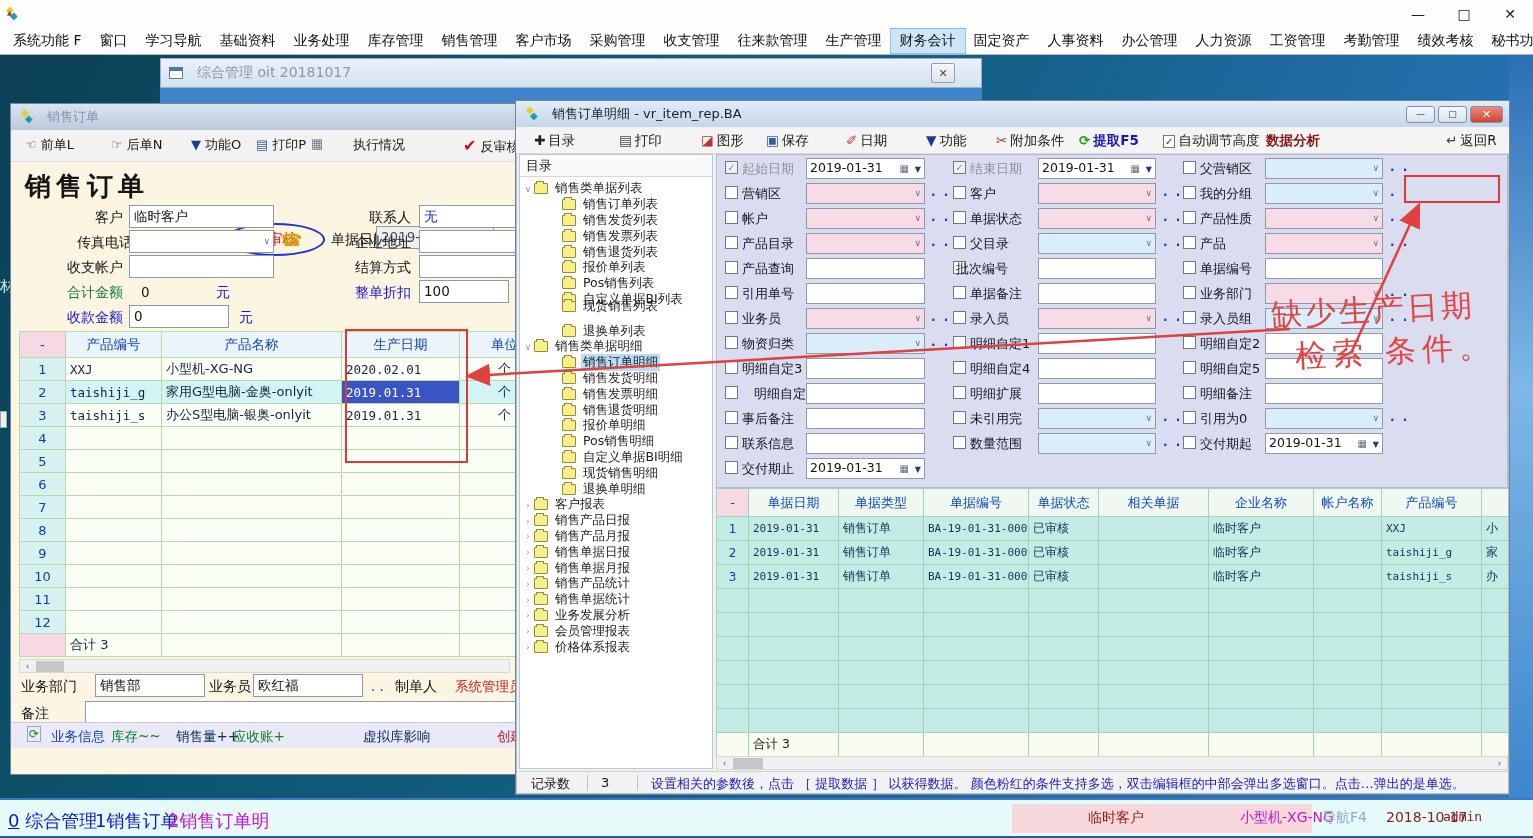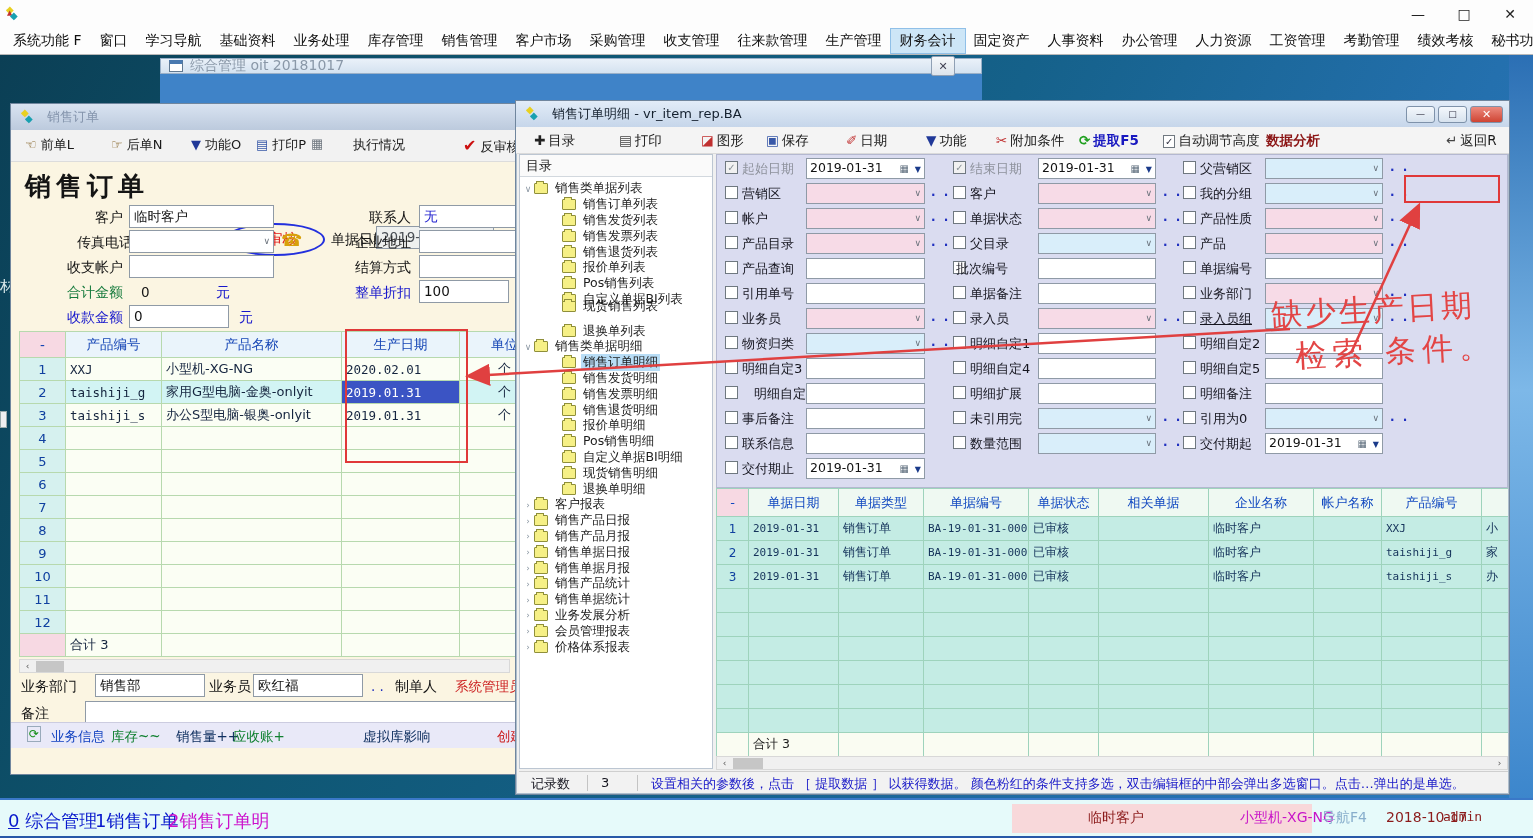--- a/index.html
+++ b/index.html
@@ -21,21 +21,21 @@
   .menu-item{padding:3px 9px;font-size:14px;color:#101010;white-space:nowrap;}
   .menu-item.active{background:#cde6f7;outline:1px solid #90c0e8;}
   
   .mdi{position:absolute;left:0;top:55px;width:1533px;height:745px;
     background:linear-gradient(115deg,#0b3f55 0%,#0e5570 28%,#15618a 55%,#2470ae 80%,#2d7cc0 100%);}
   .mdi-right-strip{position:absolute;right:0;top:0;width:24px;height:745px;
     background:linear-gradient(180deg,#2b6fb4 0%,#7db8e8 45%,#3c86cc 100%);}
   .mdi-side-text{position:absolute;left:0;top:222px;color:#d8e8ea;font-size:15px;}
   .mdi-side-box{position:absolute;left:0;top:356px;width:7px;height:17px;background:#efefef;border:1px solid #9aa;}
   .bg-window{position:absolute;left:160px;top:3px;width:822px;height:46px;background:#3f83c8;}
-  .bg-window .bgw-titlebar{height:16px;background:linear-gradient(180deg,#eaf1f9,#d4e2f0);display:flex;align-items:center;border:1px solid #9ab0c8;}
+  .bg-window .bgw-titlebar{height:30px;background:linear-gradient(180deg,#eaf1f9,#d4e2f0);display:flex;align-items:center;border:1px solid #9ab0c8;gap:7px;}
   .bgw-icon{width:14px;height:12px;background:#fff;border:1px solid #607890;border-top:4px solid #4a7ab0;margin:0 7px 0 8px;}
   .bgw-title{color:#8a98a8;font-size:14px;}
   .bgw-close{margin-left:auto;margin-right:26px;width:24px;height:20px;background:linear-gradient(#f6f8fa,#dde4ec);border:1px solid #90a0b4;border-radius:2px;display:flex;align-items:center;justify-content:center;font-size:11px;color:#445;}
   
   .subwin{position:absolute;background:#f0f0f0;border:1px solid #70869e;box-shadow:0 0 0 1px #aebecd inset;}
   .titlebar{height:26px;display:flex;align-items:center;padding-left:4px;}
   .tb-inactive{background:linear-gradient(180deg,#d9e3f1,#bccadd);}
   .tb-active{background:linear-gradient(180deg,#e2ecf8,#c6d6ea);}
   .tb-title-dim{color:#8494ac;font-size:13px;}
   .tb-title{color:#14202e;font-size:13px;}
@@ -666,21 +666,21 @@
           <span class="f-cb" style="left: 466px; top: 106px;"></span>
           <span class="f-label" style="left: 483px; top: 105px;">单据编号</span>
           <span class="f-field " style="left: 548px; top: 103px; width: 118px;"></span>
           <span class="f-cb" style="left: 466px; top: 131px;"></span>
           <span class="f-label" style="left: 483px; top: 130px;">业务部门</span>
           <span class="f-field pink" style="left: 548px; top: 128px; width: 118px;">
             <span class="f-chev">∨</span>
           </span>
           <span class="f-dots" style="left: 673px; top: 130px;">. .</span>
           <span class="f-cb" style="left: 466px; top: 156px;"></span>
-          <span class="f-label" style="left: 483px; top: 155px; text-decoration: underline;">录入员组</span>
+          <span class="f-label" style="left: 483px; top: 155px;">录入员组</span>
           <span class="f-field blue" style="left: 548px; top: 153px; width: 118px;">
             <span class="f-chev">∨</span>
           </span>
           <span class="f-dots" style="left: 673px; top: 155px;">. .</span>
           <span class="f-cb" style="left: 466px; top: 181px;"></span>
           <span class="f-label" style="left: 483px; top: 180px;">明细自定2</span>
           <span class="f-field " style="left: 548px; top: 178px; width: 118px;"></span>
           <span class="f-cb" style="left: 466px; top: 206px;"></span>
           <span class="f-label" style="left: 483px; top: 205px;">明细自定5</span>
           <span class="f-field " style="left: 548px; top: 203px; width: 118px;"></span>

